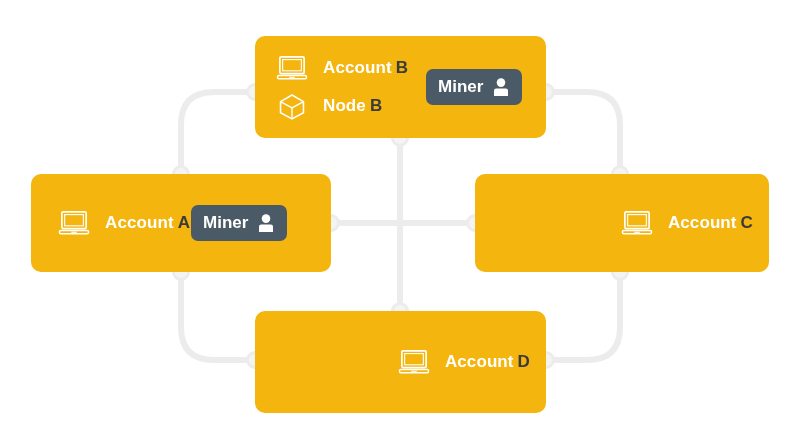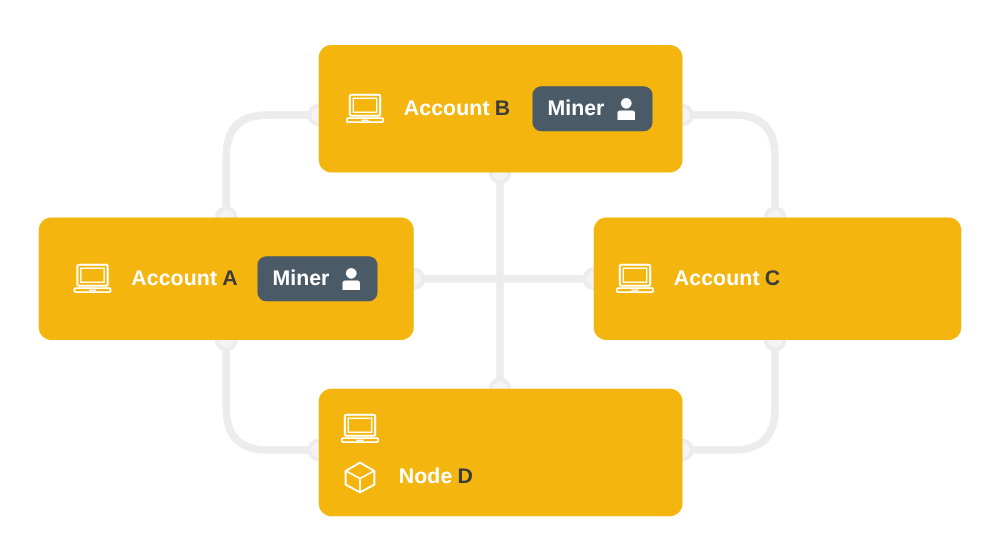--- a/index.html
+++ b/index.html
@@ -28,21 +28,21 @@
     align-items: center;
     z-index: 2;
   }
   .node-inner {
     display: flex;
     align-items: center;
     gap: 14px;
     width: 100%;
     padding: 0 16px;
   }
-  .node-inner.center { justify-content: flex-start; }
+  .node-inner.center { justify-content: flex-end; }
   .rows {
     display: flex;
     flex-direction: column;
     justify-content: center;
     gap: 8px;
   }
   .row {
     display: flex;
     align-items: center;
     gap: 14px;
@@ -80,21 +80,21 @@
     font-size: 17px;
     font-weight: bold;
     white-space: nowrap;
   }
   
   #box-a { left: 31px;  top: 174px; width: 300px; height: 98px; }
   #box-b { left: 255px; top: 36px;  width: 291px; height: 102px; }
   #box-c { left: 475px; top: 174px; width: 294px; height: 98px; }
   #box-d { left: 255px; top: 311px; width: 291px; height: 102px; }
   #box-b .node-inner { justify-content: flex-start; gap: 18px; padding-left: 20px; }
-  #box-a .node-inner { justify-content: flex-start; gap: 16px; padding-left: 26px; }
+  #box-a .node-inner { justify-content: flex-start; gap: 1px; padding-left: 26px; }
 </style>
 </head>
 <body>
 
 <div id="stage">
 
   <svg id="connectors" viewBox="0 0 800 445" xmlns="http://www.w3.org/2000/svg">
     <g fill="none" stroke="#ECECEC" stroke-width="6" stroke-linecap="round">
 
       <path d="M 181,174 L 181,125 Q 181,92 214,92 L 255,92"></path>
@@ -134,20 +134,32 @@
               <rect x="4" y="3" width="26" height="18" rx="1.5" fill="none" stroke="#fff" stroke-width="1.8"></rect>
               <rect x="7" y="6" width="20" height="12" fill="none" stroke="#fff" stroke-width="1.2"></rect>
               <rect x="1.5" y="23" width="31" height="3.5" rx="1.2" fill="none" stroke="#fff" stroke-width="1.6"></rect>
               <rect x="14" y="24.3" width="6" height="1.2" fill="#fff"></rect>
             </svg>
           </span>
           <span class="lbl">
             <span>Account</span><span class="tag">B</span>
           </span>
         </div>
+        <div class="row">
+          <span class="ico">
+            <svg viewBox="0 0 34 32" width="30" height="29">
+              <path d="M17 3 L30 10.5 L30 23 L17 30 L4 23 L4 10.5 Z" fill="none" stroke="#fff" stroke-width="1.8" stroke-linejoin="round"></path>
+              <path d="M4 10.5 L17 17.5 L30 10.5" fill="none" stroke="#fff" stroke-width="1.6" stroke-linejoin="round"></path>
+              <path d="M17 17.5 L17 30" fill="none" stroke="#fff" stroke-width="1.6"></path>
+            </svg>
+          </span>
+          <span class="lbl">
+            <span>Node</span><span class="tag">B</span>
+          </span>
+        </div>
       </div>
       <div class="miner-badge">
         <span class="mlbl">Miner</span>
         <span class="ico" style="width:18px;flex:0 0 18px;height:20px;">
           <svg viewBox="0 0 18 20" width="18" height="20">
             <circle cx="9" cy="5.6" r="4.3" fill="#fff"></circle>
             <path d="M2 19 L2 13.5 Q2 11.4 4.2 11.4 L13.8 11.4 Q16 11.4 16 13.5 L16 19 Z" fill="#fff"></path>
           </svg>
         </span>
       </div>
@@ -208,30 +220,21 @@
       <div class="rows">
         <div class="row">
           <span class="ico">
             <svg viewBox="0 0 34 30" width="32" height="28">
               <rect x="4" y="3" width="26" height="18" rx="1.5" fill="none" stroke="#fff" stroke-width="1.8"></rect>
               <rect x="7" y="6" width="20" height="12" fill="none" stroke="#fff" stroke-width="1.2"></rect>
               <rect x="1.5" y="23" width="31" height="3.5" rx="1.2" fill="none" stroke="#fff" stroke-width="1.6"></rect>
               <rect x="14" y="24.3" width="6" height="1.2" fill="#fff"></rect>
             </svg>
           </span>
-        </div>
-        <div class="row">
-          <span class="ico">
-            <svg viewBox="0 0 34 32" width="30" height="29">
-              <path d="M17 3 L30 10.5 L30 23 L17 30 L4 23 L4 10.5 Z" fill="none" stroke="#fff" stroke-width="1.8" stroke-linejoin="round"></path>
-              <path d="M4 10.5 L17 17.5 L30 10.5" fill="none" stroke="#fff" stroke-width="1.6" stroke-linejoin="round"></path>
-              <path d="M17 17.5 L17 30" fill="none" stroke="#fff" stroke-width="1.6"></path>
-            </svg>
-          </span>
-          <span class="lbl">
-            <span>Node</span><span class="tag">D</span>
+          <span class="lbl">
+            <span>Account</span><span class="tag">D</span>
           </span>
         </div>
       </div>
     </div>
   </div>
 
 </div>
 
 </body></html>

